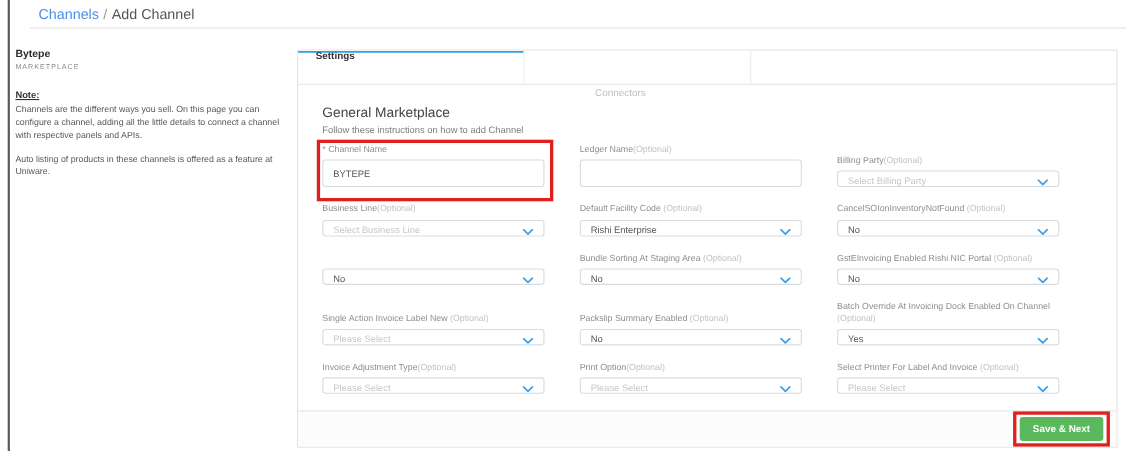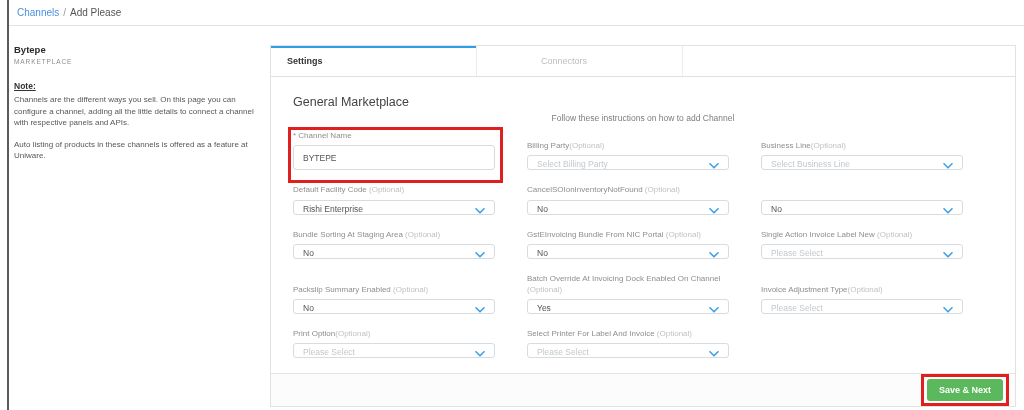--- a/index.html
+++ b/index.html
@@ -6,23 +6,23 @@
   html, body { margin: 0; padding: 0; }
   body {
     width: 1024px; height: 410px; position: relative; overflow: hidden;
     background: #fff; font-family: "Liberation Sans", "DejaVu Sans", sans-serif;
     color: #555;
   }
   .left-edge { position: absolute; left: 7px; top: 0; bottom: 0; width: 2px; background: #5a5a5a; }
 
   
   .topbar {
-    position: absolute; left: 9px; right: 0; top: 0; height: 26px;
+    position: absolute; left: 27px; right: 0; top: 0; height: 26px;
     background: #fff; border-bottom: 1px solid #e3e3e3;
-    display: flex; align-items: center; padding-left: 8px; font-size: 10px;
+    display: flex; align-items: center; padding-left: 8px; font-size: 13px;
   }
   .crumb-link { color: #4a90e2; cursor: pointer; }
   .crumb-sep { color: #9a9a9a; margin: 0 4px; }
   .crumb-current { color: #555; }
 
   
   .sidebar { position: absolute; left: 14px; top: 44px; width: 252px; }
   .sb-title { font-size: 9.5px; font-weight: bold; color: #2b2b2b; }
   .logo {
     font-family: "DejaVu Serif", serif; font-size: 56px; line-height: 1.05;
@@ -32,31 +32,31 @@
   .note-title { font-size: 8.5px; font-weight: bold; color: #333; margin-bottom: 3px; text-decoration: underline; }
   .sidebar p { font-size: 8px; line-height: 1.45; color: #585858; margin: 0 0 10px 0; }
 
   
   .card {
     position: absolute; left: 270px; top: 45px; width: 746px; height: 362px;
     background: #fff; border: 1px solid #e2e2e2; display: flex; flex-direction: column;
   }
   .tabs { height: 31px; border-bottom: 1px solid #e0e0e0; display: flex; flex: 0 0 auto; }
   .tab {
-    width: 206px; display: flex; align-items: center; font-size: 9px;
+    width: 206px; display: flex; align-items: flex-start; font-size: 9px;
     border-right: 1px solid #ececec; cursor: pointer; position: relative; background: #fff;
   }
   .tab.active { font-weight: bold; color: #333; box-shadow: inset 0 2px 0 #2da0e8; }
   .tab.active .tab-label { margin-left: 16px; }
   .tab.inactive { color: #bdbdbd; }
-  .tab.inactive .tab-label { margin-left: 64px; }
+  .tab.inactive .tab-label { margin-left: 64px; margin-top: 33px; }
 
   .card-body { padding: 18px 22px 0 22px; flex: 1 1 auto; }
   .section-title { font-size: 12.5px; font-weight: 400; color: #444; margin: 0; }
-  .section-sub { font-size: 8.5px; color: #7d7d7d; margin-top: 4px; margin-bottom: 8px; text-align: center; }
+  .section-sub { font-size: 8.5px; color: #7d7d7d; margin-top: 4px; margin-bottom: 8px; }
 
   .fields-grid {
     display: grid; grid-template-columns: 202px 202px 202px;
     column-gap: 32px; row-gap: 15px;
   }
   .field { display: flex; flex-direction: column; justify-content: flex-end; position: relative; }
   .f-label { font-size: 8px; color: #8e8e8e; line-height: 1.3; margin-bottom: 4px; }
   .f-label .f-label-opt { color: #c2c2c2; }
   .control-select {
     height: 15px; border: 1px solid #d7dce1; border-radius: 3px; background: #fff;
@@ -89,21 +89,21 @@
   .save-wrap .annotation-box { display: block; top: -5px; left: -6px; right: -6px; bottom: -5px; }
 </style>
 </head>
 <body>
 
 <div class="left-edge"></div>
 
 <div class="topbar">
   <span class="crumb-link">Channels</span>
   <span class="crumb-sep">/</span>
-  <span class="crumb-current">Add Please</span>
+  <span class="crumb-current">Add Channel</span>
 </div>
 
 <div class="sidebar">
   <div class="sb-title">Bytepe</div>
   <div class="logo-sub">MARKETPLACE</div>
   <div class="note-title">Note:</div>
   <p>Channels are the different ways you sell. On this page you can configure a channel, adding all the little details to connect a channel with respective panels and APIs.</p>
   <p>Auto listing of products in these channels is offered as a feature at Uniware.</p>
 </div>
 
@@ -124,20 +124,28 @@
         <div class="field highlighted">
     <div class="f-label">
       <span class="f-label-text">* Channel Name</span><span class="f-label-opt"></span>
     </div>
 
     <input class="control-input" readonly="" value="BYTEPE" style="">
     <div class="annotation-box"></div>
   </div>
         <div class="field">
     <div class="f-label">
+      <span class="f-label-text">Ledger Name</span><span class="f-label-opt">(Optional)</span>
+    </div>
+
+    <input class="control-input" readonly="" style="">
+
+  </div>
+        <div class="field">
+    <div class="f-label">
       <span class="f-label-text">Billing Party</span><span class="f-label-opt">(Optional)</span>
     </div>
     <div class="control-select placeholder">
       <span class="val">Select Billing Party</span>
       <svg class="chevron" width="10" height="6" viewBox="0 0 10 6">
         <path d="M1 0.8 L5 4.8 L9 0.8" stroke="#3fa0e8" stroke-width="1.6" fill="none" stroke-linecap="round" stroke-linejoin="round"></path>
       </svg>
     </div>
 
   </div>
@@ -193,21 +201,21 @@
     <div class="control-select">
       <span class="val">No</span>
       <svg class="chevron" width="10" height="6" viewBox="0 0 10 6">
         <path d="M1 0.8 L5 4.8 L9 0.8" stroke="#3fa0e8" stroke-width="1.6" fill="none" stroke-linecap="round" stroke-linejoin="round"></path>
       </svg>
     </div>
 
   </div>
         <div class="field">
     <div class="f-label">
-      <span class="f-label-text">GstEInvoicing Bundle From NIC Portal </span><span class="f-label-opt">(Optional)</span>
+      <span class="f-label-text">GstEInvoicing Enabled Rishi NIC Portal </span><span class="f-label-opt">(Optional)</span>
     </div>
     <div class="control-select">
       <span class="val">No</span>
       <svg class="chevron" width="10" height="6" viewBox="0 0 10 6">
         <path d="M1 0.8 L5 4.8 L9 0.8" stroke="#3fa0e8" stroke-width="1.6" fill="none" stroke-linecap="round" stroke-linejoin="round"></path>
       </svg>
     </div>
 
   </div>
         <div class="field">

